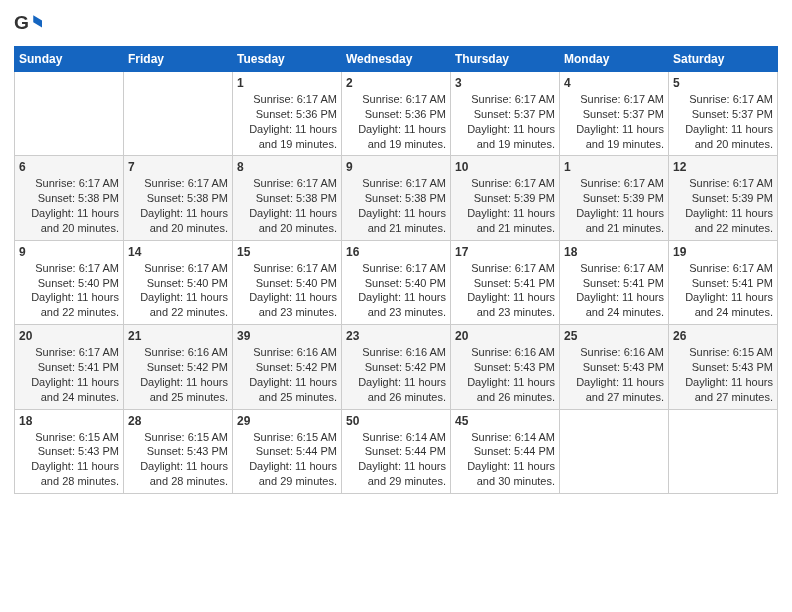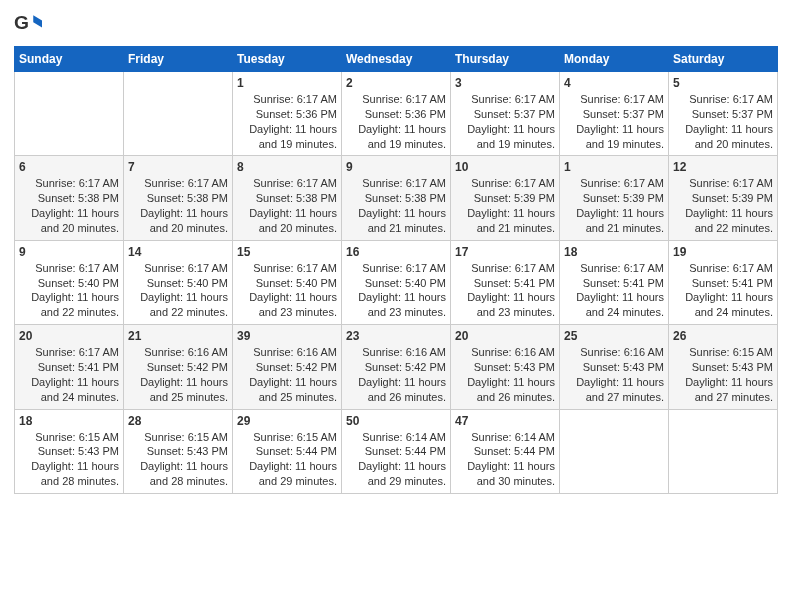--- a/index.html
+++ b/index.html
@@ -313,21 +313,21 @@
 Sunset: 5:44 PM
 Daylight: 11 hours and 29 minutes.</div>
           </td>
           <td>
             <span class="day-num">50</span>
             <div class="cell-text" style="white-space: pre-line;">Sunrise: 6:14 AM
 Sunset: 5:44 PM
 Daylight: 11 hours and 29 minutes.</div>
           </td>
           <td>
-            <span class="day-num">47</span>
+            <span class="day-num">45</span>
             <div class="cell-text" style="white-space: pre-line;">Sunrise: 6:14 AM
 Sunset: 5:44 PM
 Daylight: 11 hours and 30 minutes.</div>
           </td>
           <td class="empty-cell"></td>
           <td class="empty-cell"></td>
         </tr>
       </tbody>
   </table>
 </div>

